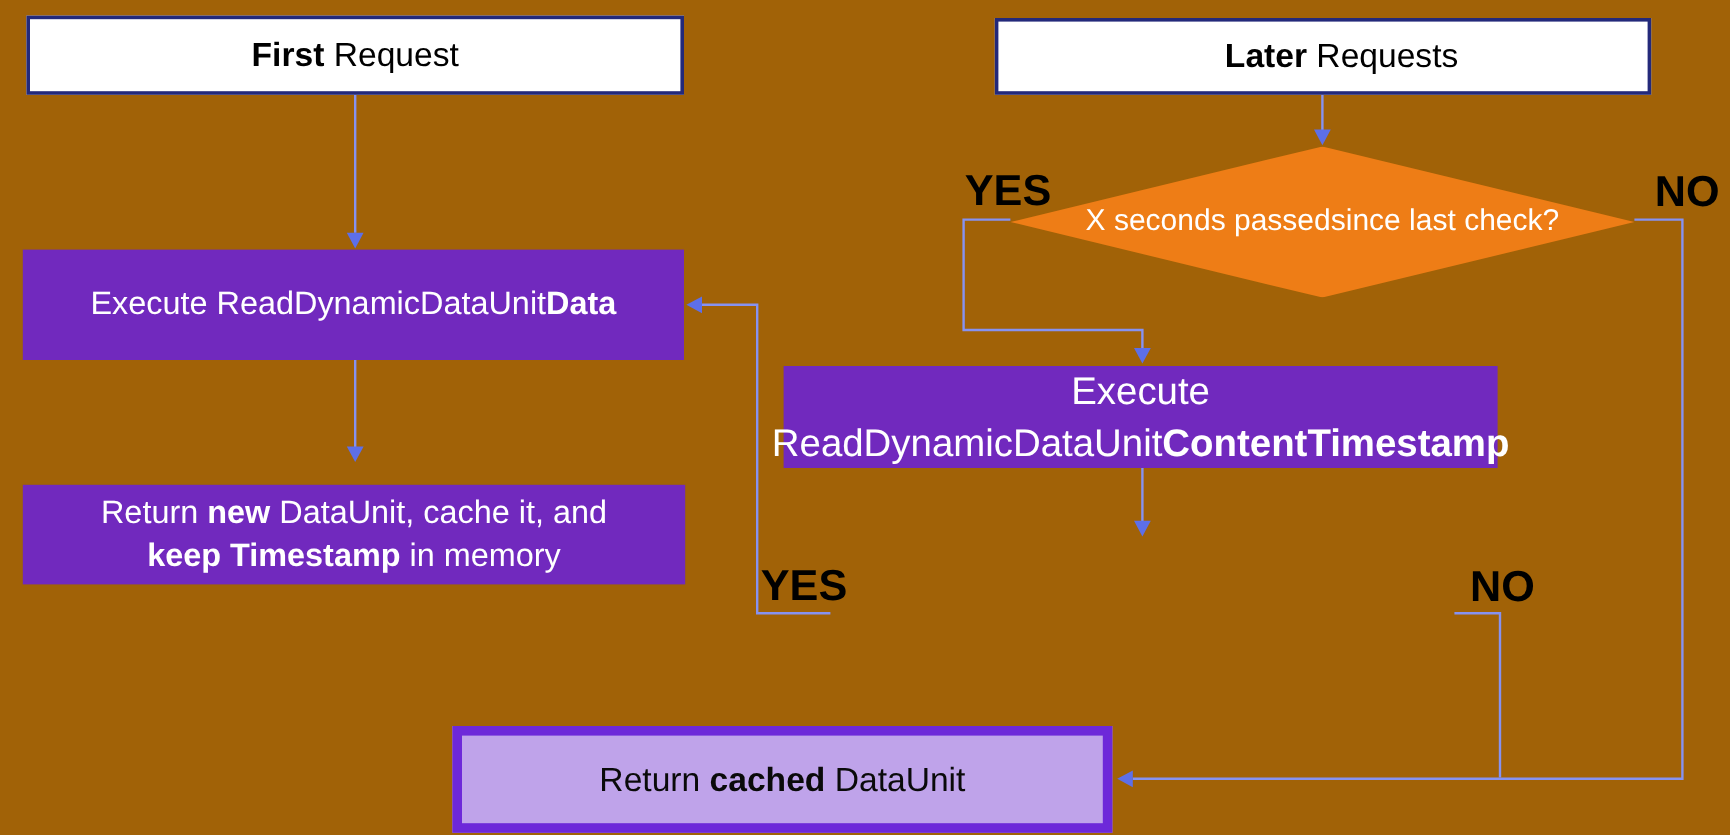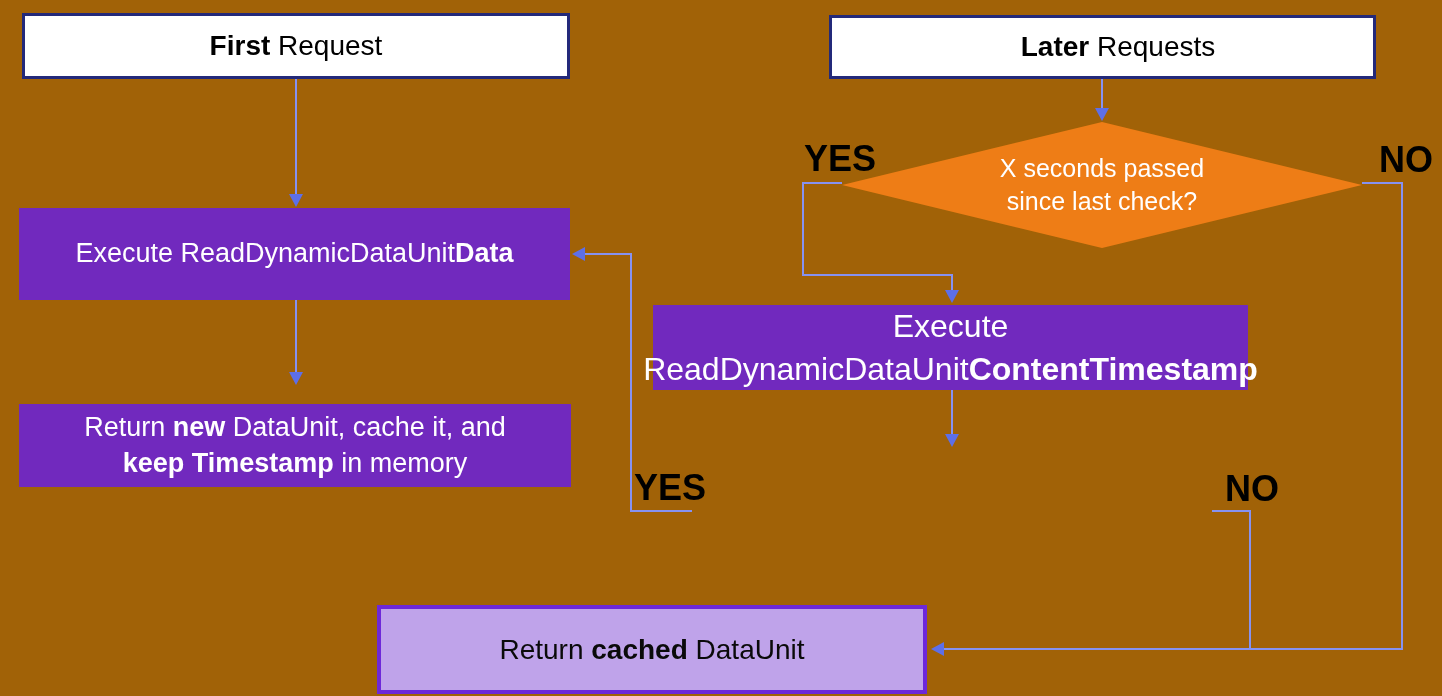--- a/index.html
+++ b/index.html
@@ -36,28 +36,28 @@
     background: #7129BE;
     color: #ffffff;
     font-size: 27px;
     line-height: 1.32;
     flex-direction: column;
   }
   .diamond {
     background: #EE7D16;
     color: #ffffff;
     clip-path: polygon(50% 0%, 100% 50%, 50% 100%, 0% 50%);
-    flex-direction: column;
+    flex-direction: row;
     line-height: 1.33;
   }
   .diamond.d1 { font-size: 25px; }
   .diamond.d2 { font-size: 24px; }
   .terminal {
     background: #BFA3EA;
-    border: 4px solid #6d28d9;
+    border: 8px solid #6d28d9;
     color: #0a0a0a;
     font-size: 28px;
   }
   .branch-label {
     position: absolute;
     font-weight: bold;
     font-size: 36px;
     color: #000000;
     line-height: 1;
   }

